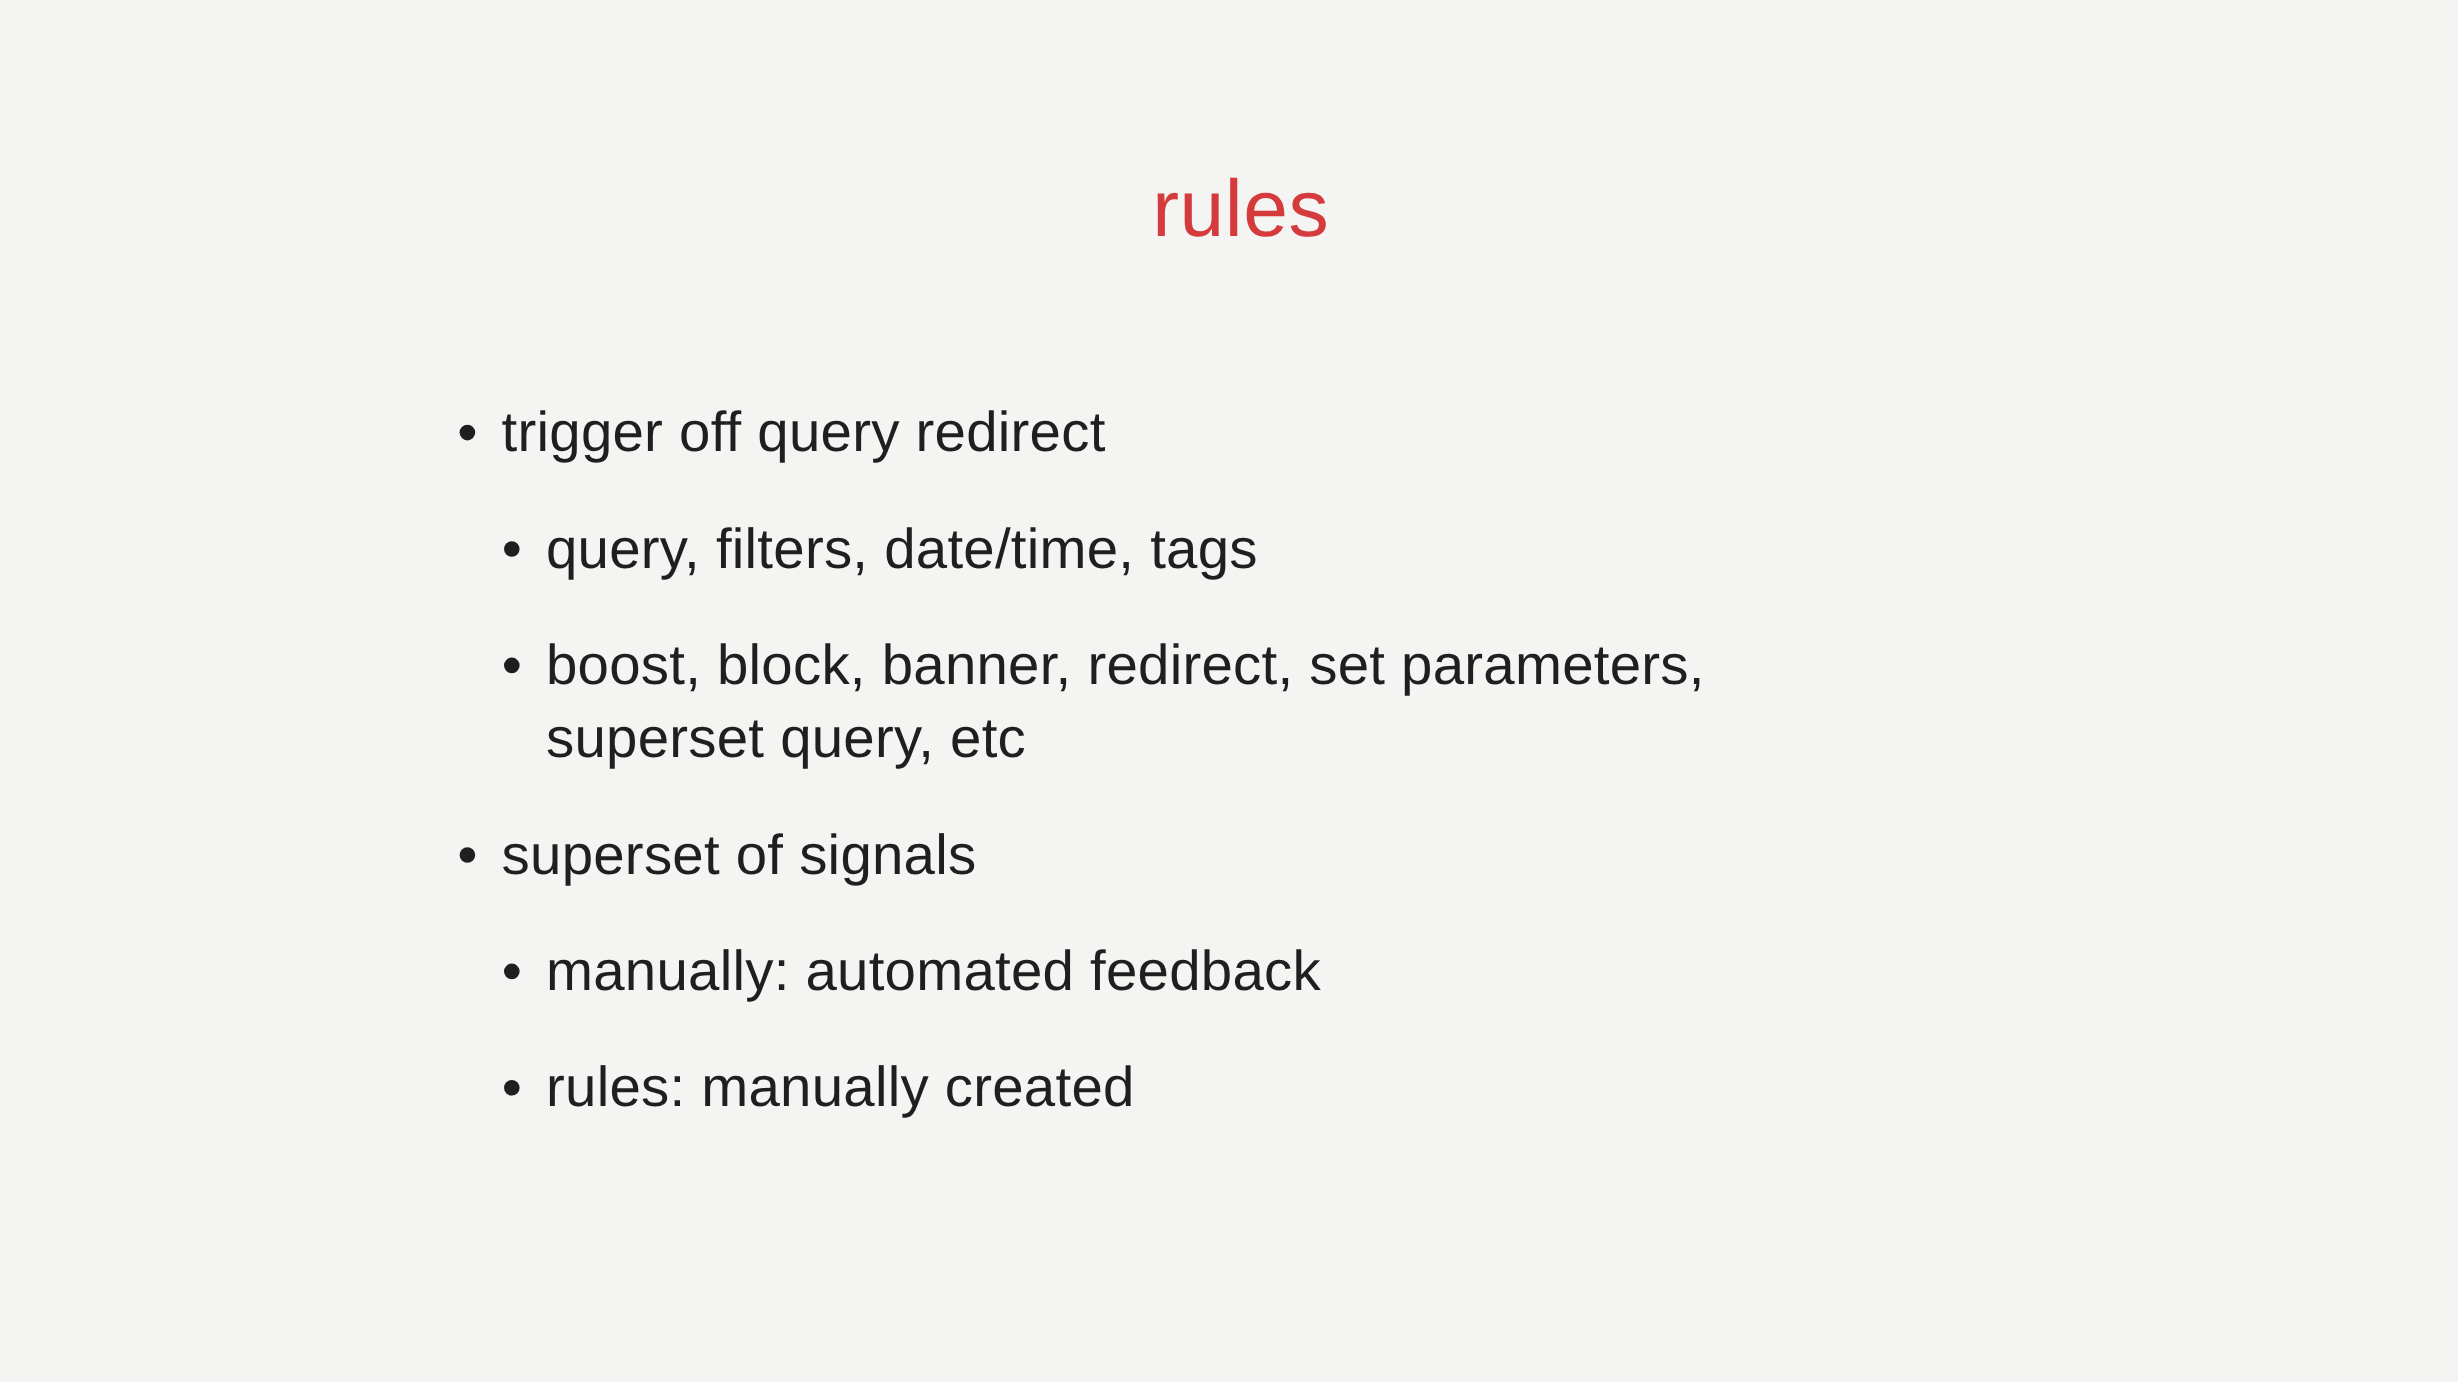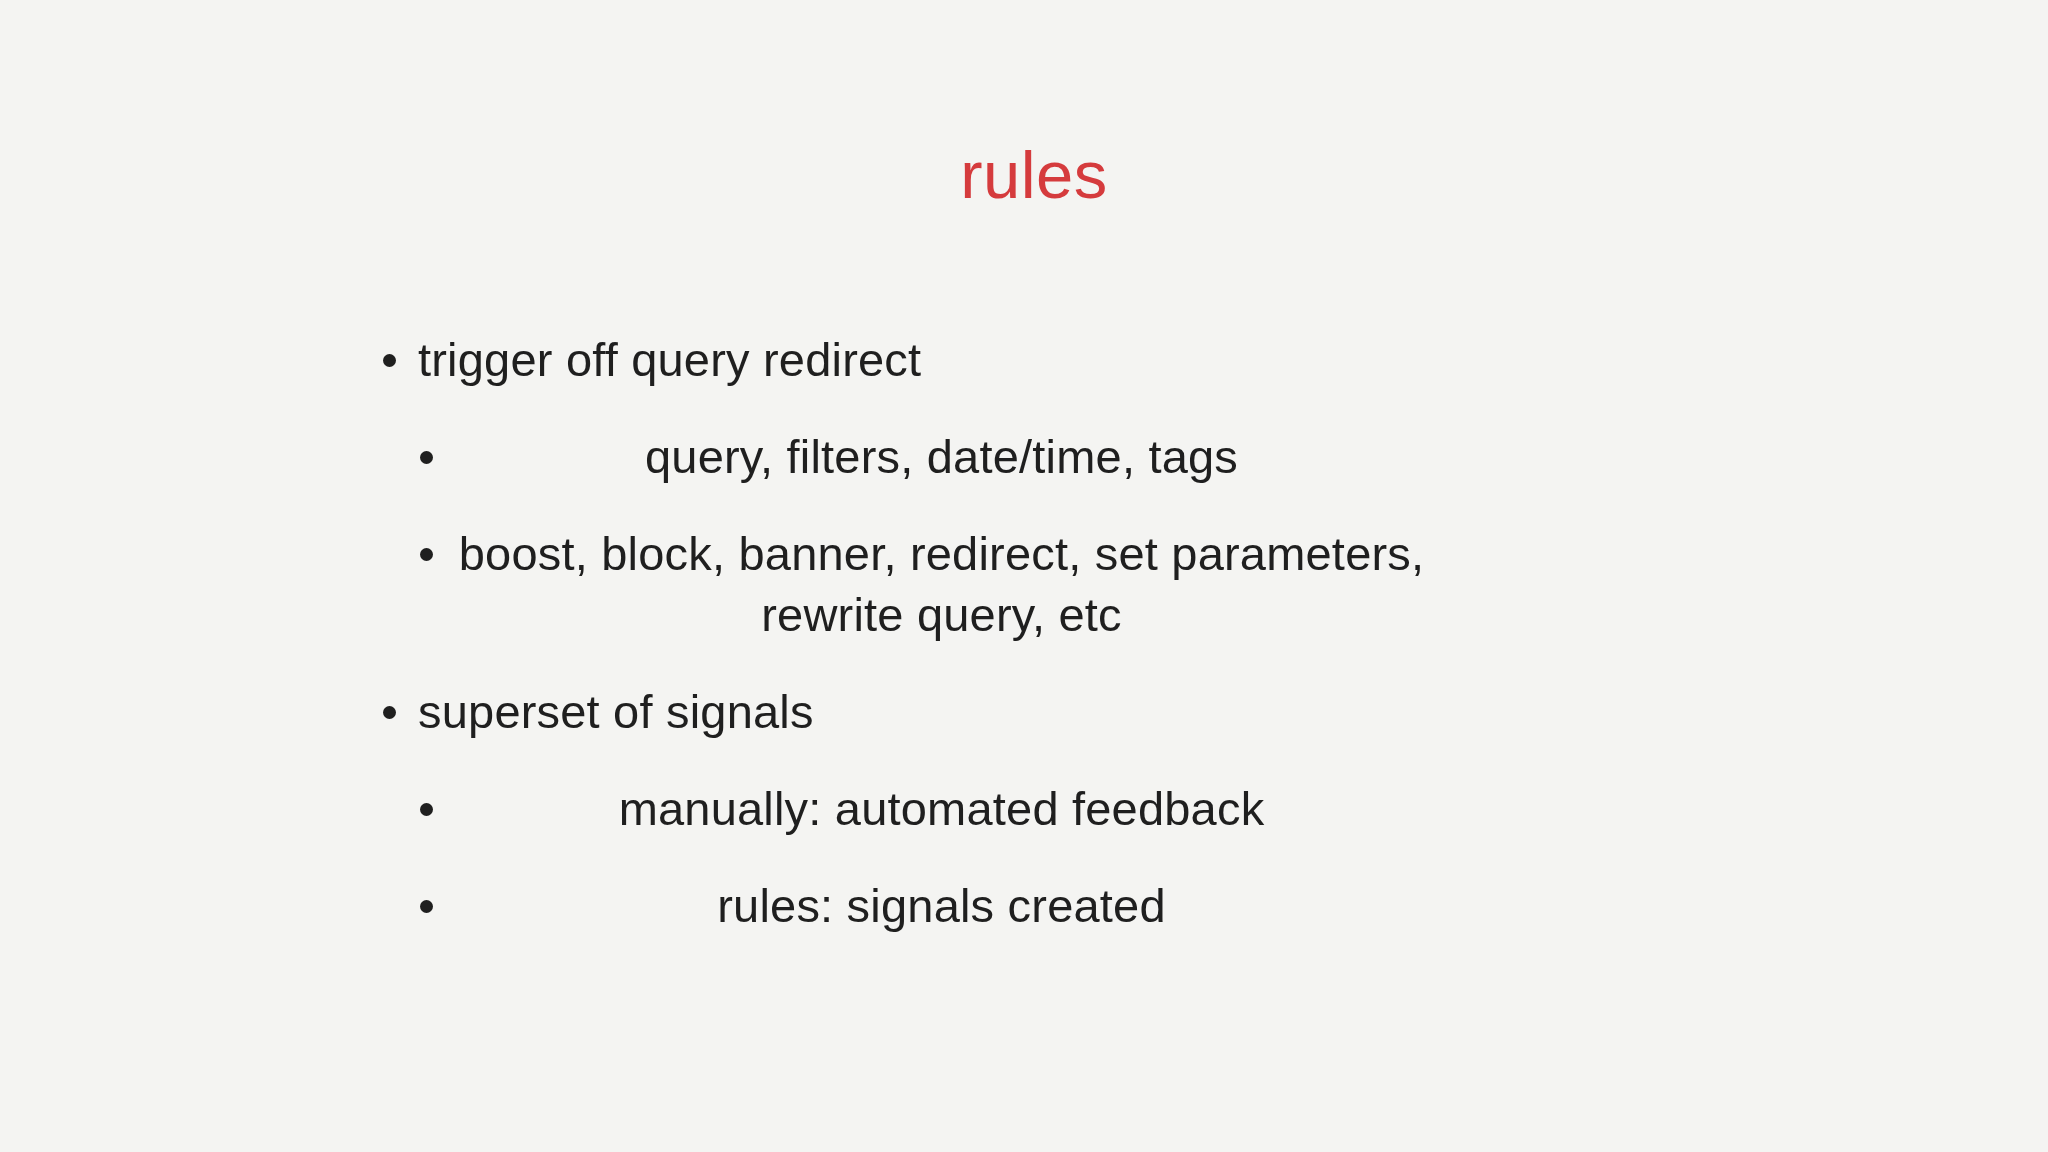--- a/index.html
+++ b/index.html
@@ -39,21 +39,20 @@
     position: relative;
     font-size: 47px;
     line-height: 61px;
     font-weight: 400;
     margin-bottom: 36px;
     padding-left: 35px;
     letter-spacing: 0.2px;
   }
   .bullet-item.level-2 {
     margin-left: 37px;
-    text-align: center;
   }
   .bullet-dot {
     position: absolute;
     left: 0;
     top: 25px;
     width: 13px;
     height: 13px;
     border-radius: 50%;
     background: #1f1f1f;
   }
@@ -73,32 +72,32 @@
     </div>
 
     <div class="bullet-item level-2">
       <span class="bullet-dot"></span>
       <span>query, filters, date/time, tags</span>
     </div>
 
 
     <div class="bullet-item level-2">
       <span class="bullet-dot"></span>
-      <span>boost, block, banner, redirect, set parameters, rewrite query, etc</span>
+      <span>boost, block, banner, redirect, set parameters, superset query, etc</span>
     </div>
 
     <div class="bullet-item level-1">
       <span class="bullet-dot"></span>
       <span>superset of signals</span>
     </div>
 
     <div class="bullet-item level-2">
       <span class="bullet-dot"></span>
       <span>manually: automated feedback</span>
     </div>
 
     <div class="bullet-item level-2">
       <span class="bullet-dot"></span>
-      <span>rules: signals created</span>
+      <span>rules: manually created</span>
     </div>
 
   </div>
 </div>
 
 </body></html>

